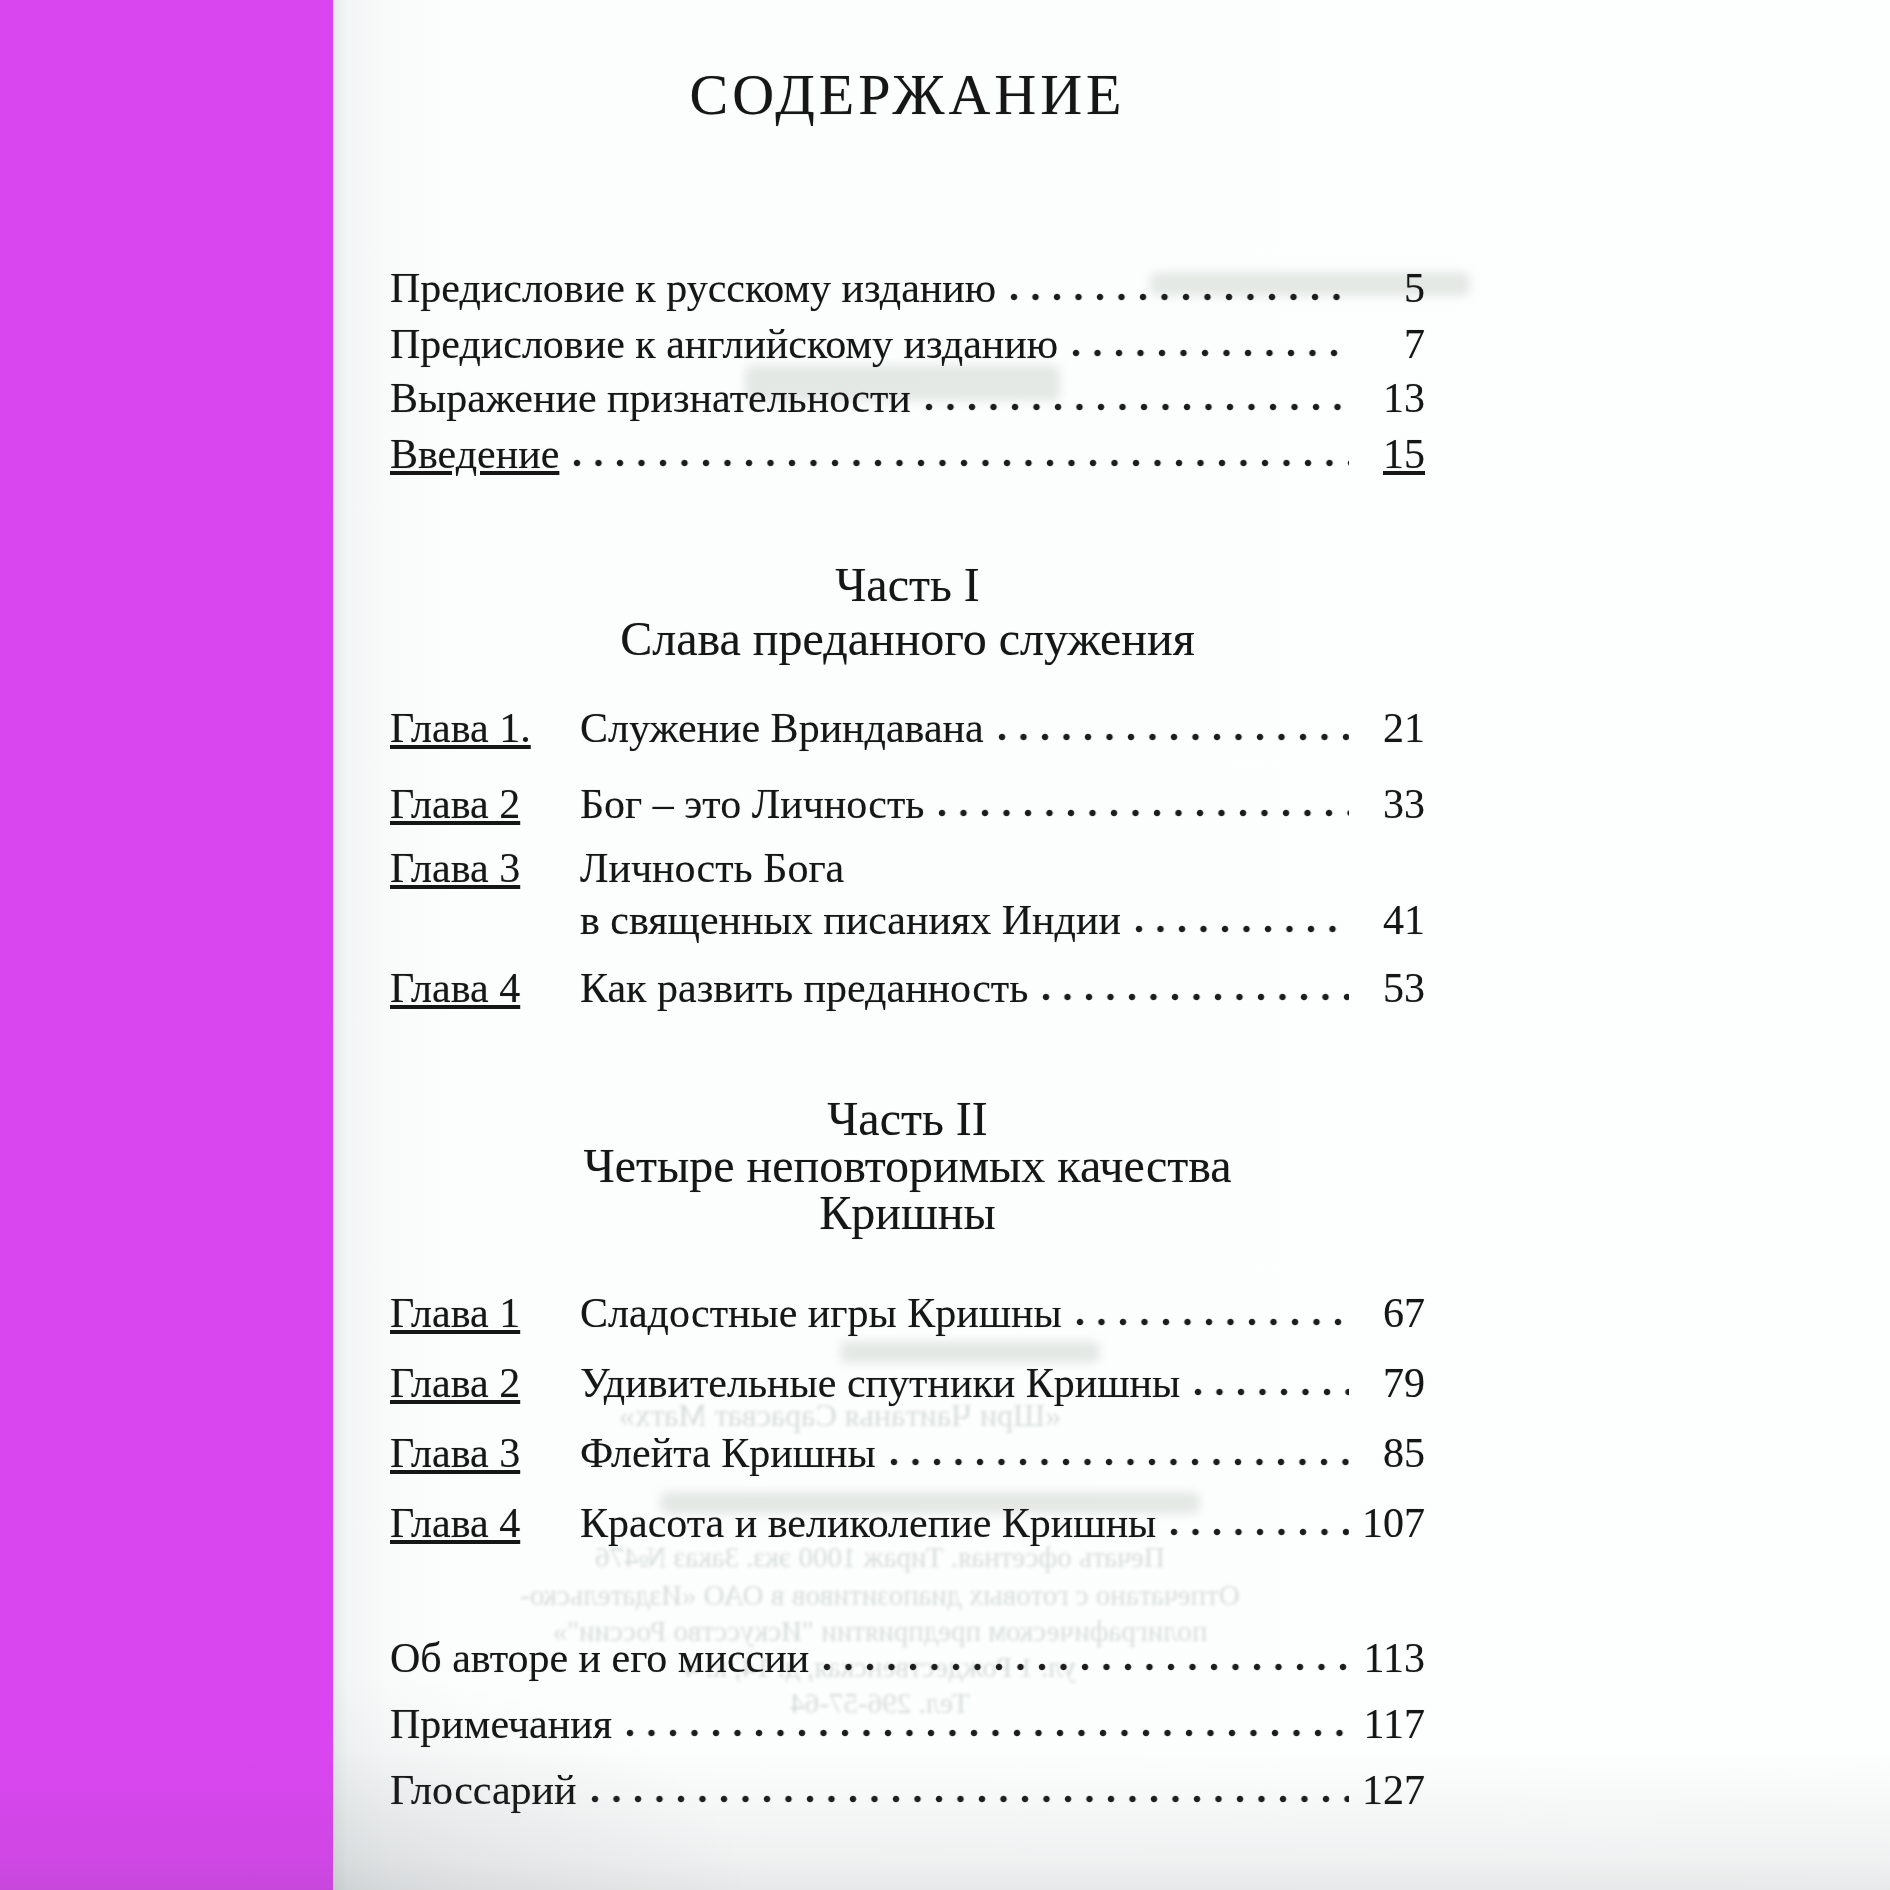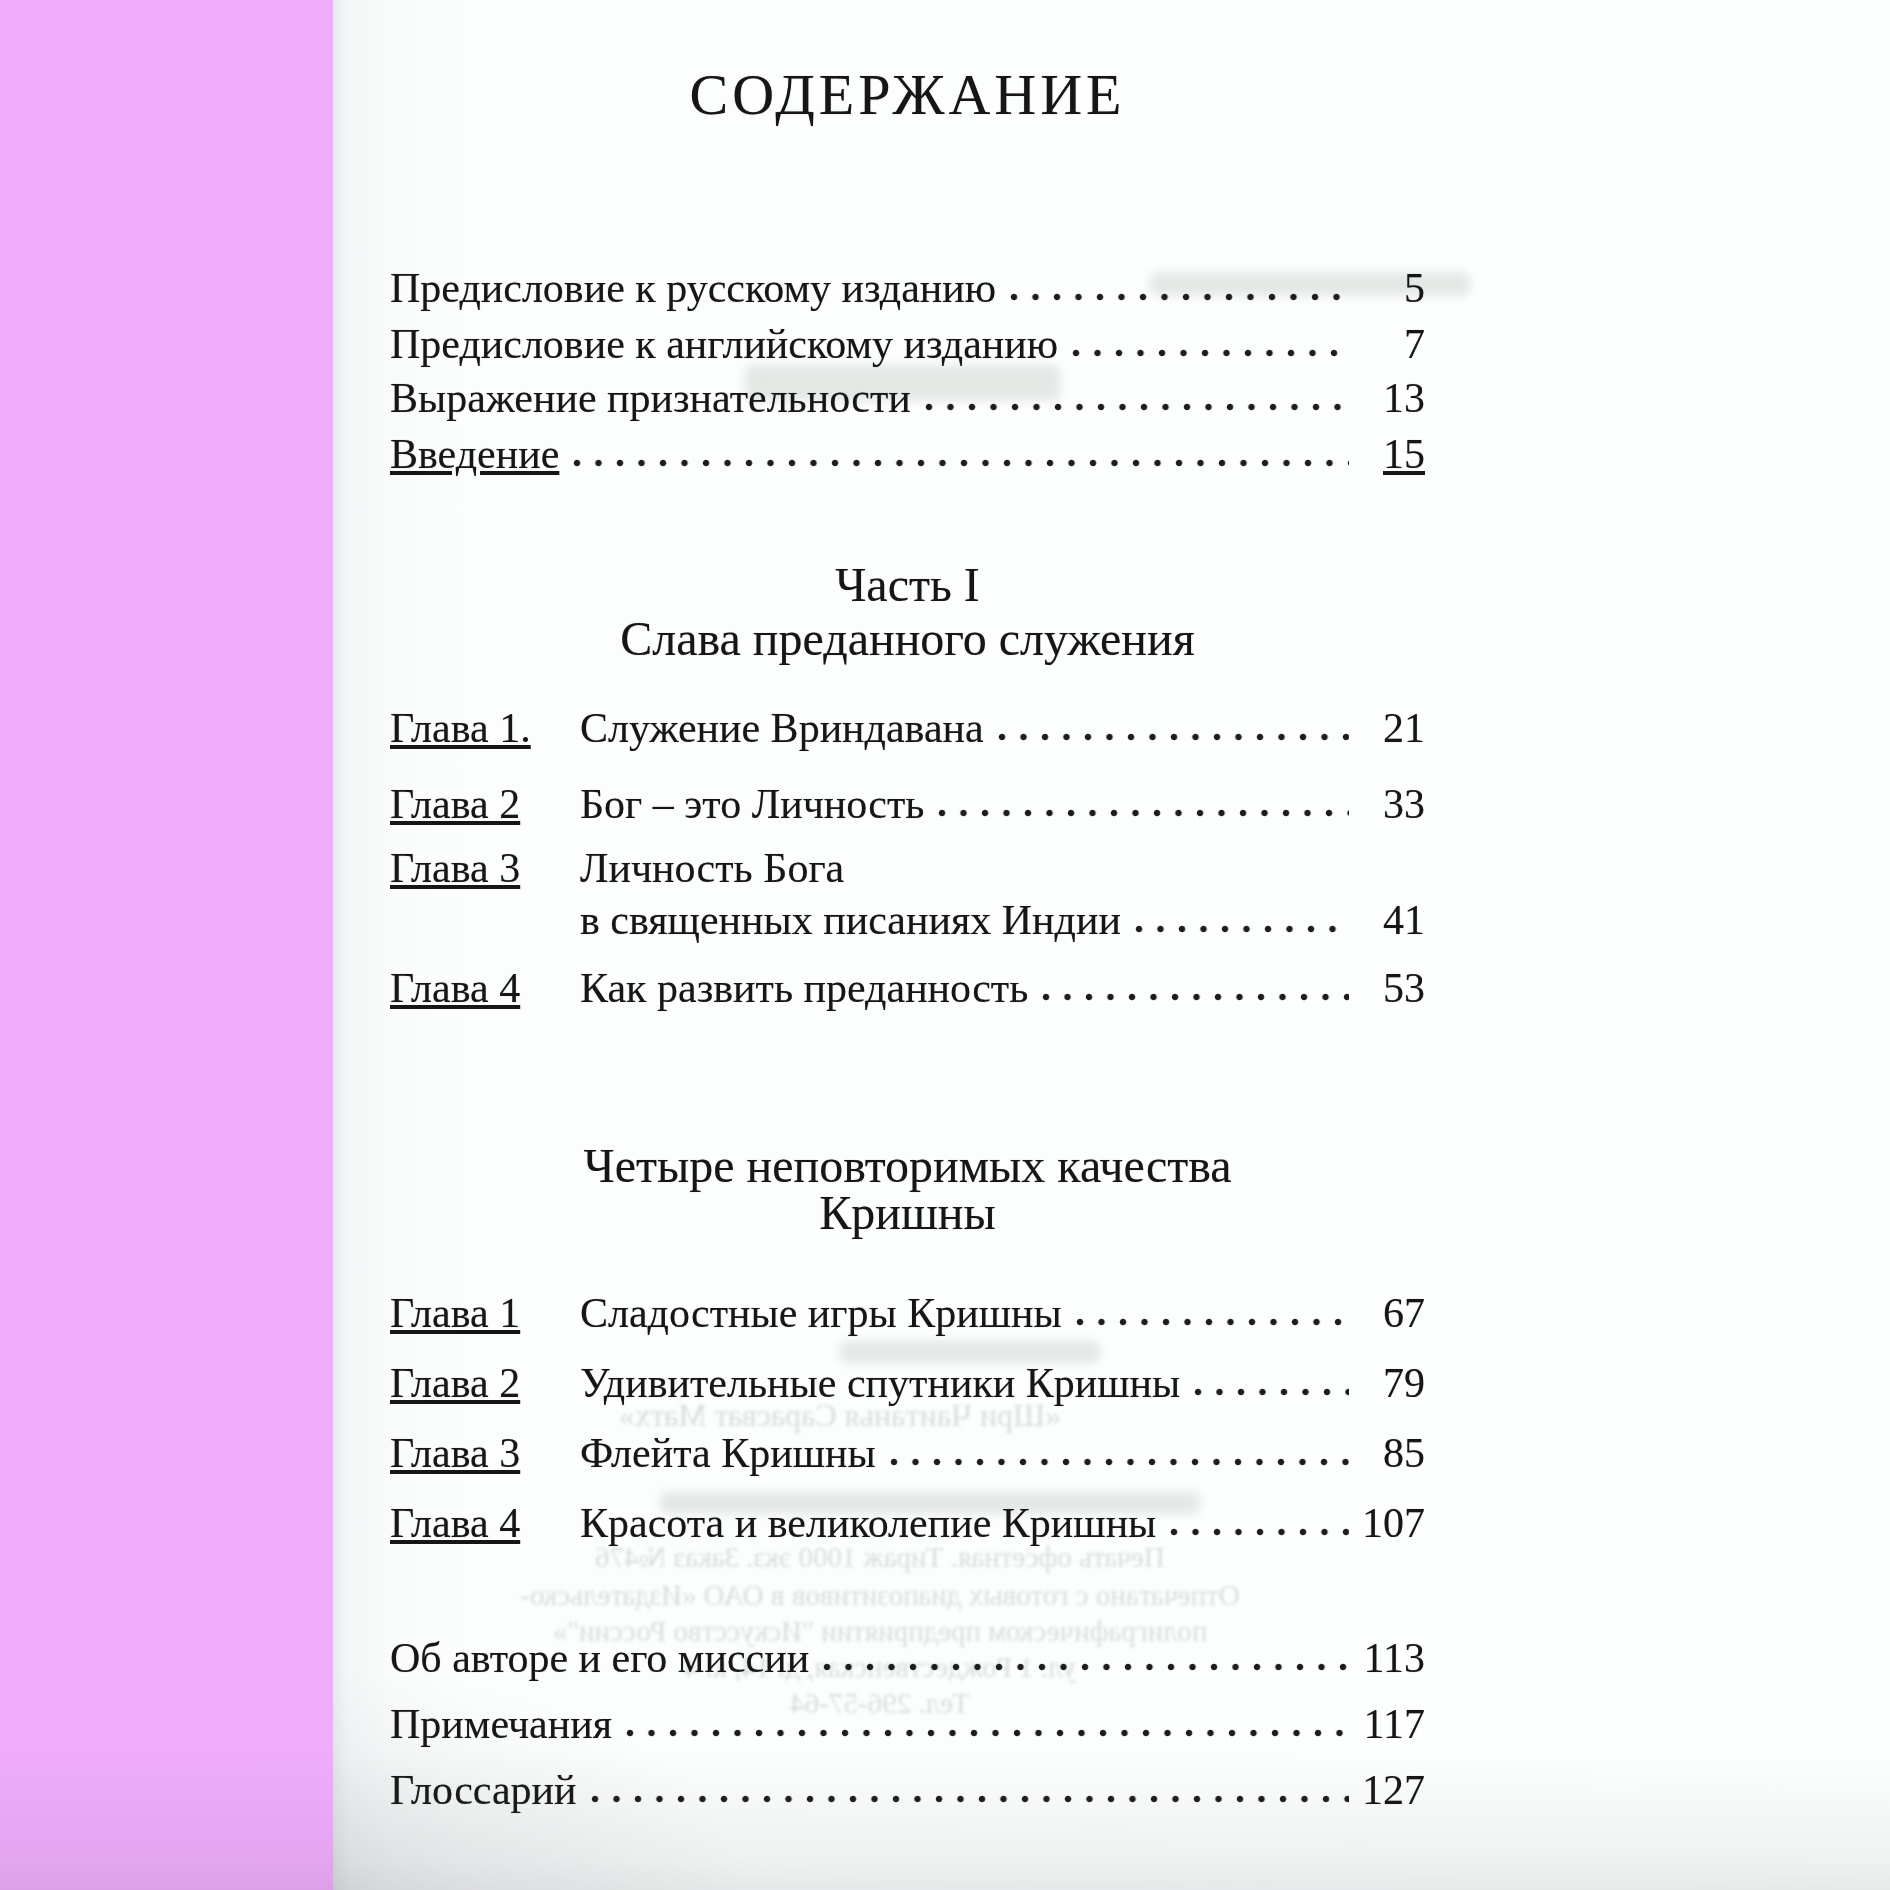--- a/index.html
+++ b/index.html
@@ -1,19 +1,19 @@
 <!DOCTYPE html>
 <html lang="ru"><head>
 <meta charset="utf-8">
 <style>
   html,body{margin:0;padding:0;background:#ffffff;}
   .photo{
     position:relative;
     width:1890px;height:1890px;
-    background:#f0abfc;
+    background:#d946ef;
     overflow:hidden;
     font-family:"Liberation Serif","DejaVu Serif",serif;
     color:#161616;
   }
   
   .paper{
     position:absolute;top:0;bottom:0;left:333px;right:0;
     background:linear-gradient(90deg,#e7eaea 0px,#f3f6f6 14px,#f9fbfb 55px,#fcfdfd 130px,#fdfefe 100%);
   }
   .shade-bottom{
@@ -131,20 +131,21 @@
     <span class="leader"></span>
     <span class="pg">41</span>
   </div>
   <div class="row" style="top:964px;">
     <span class="chap">Глава 4</span>
     <span class="lbl">Как развить преданность</span>
     <span class="leader"></span>
     <span class="pg">53</span>
   </div>
 
+  <div class="center" style="top:1091px;">Часть II</div>
   <div class="center" style="top:1138px;">Четыре неповторимых качества</div>
   <div class="center" style="top:1185px;">Кришны</div>
 
   <div class="row" style="top:1289px;">
     <span class="chap">Глава 1</span>
     <span class="lbl">Сладостные игры Кришны</span>
     <span class="leader"></span>
     <span class="pg">67</span>
   </div>
   <div class="row" style="top:1359px;">

